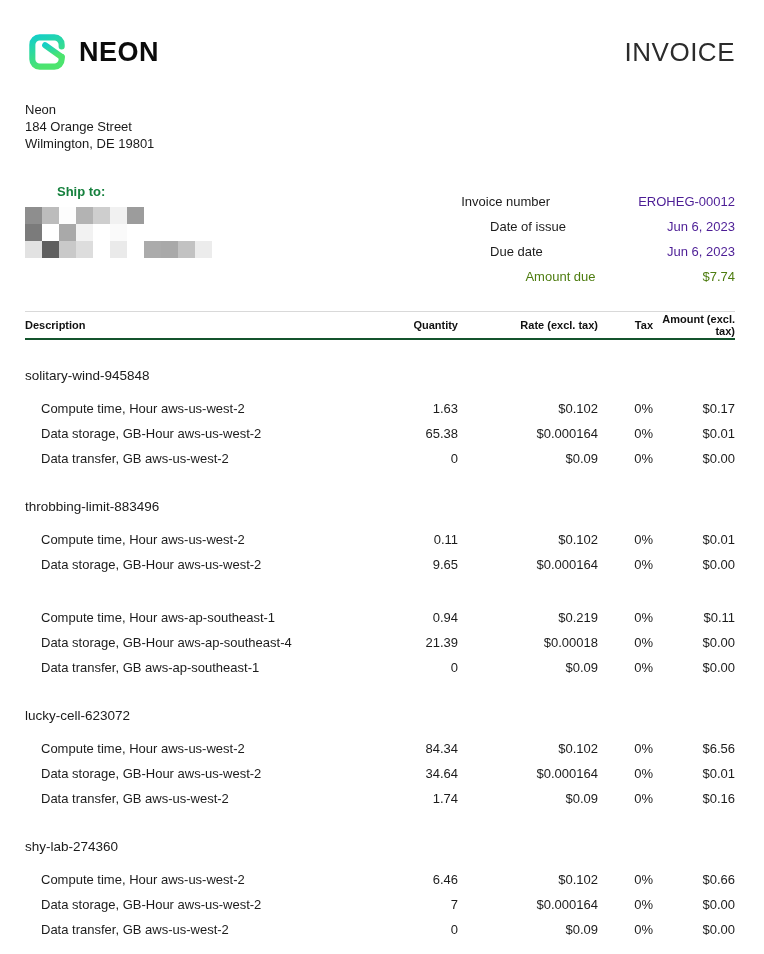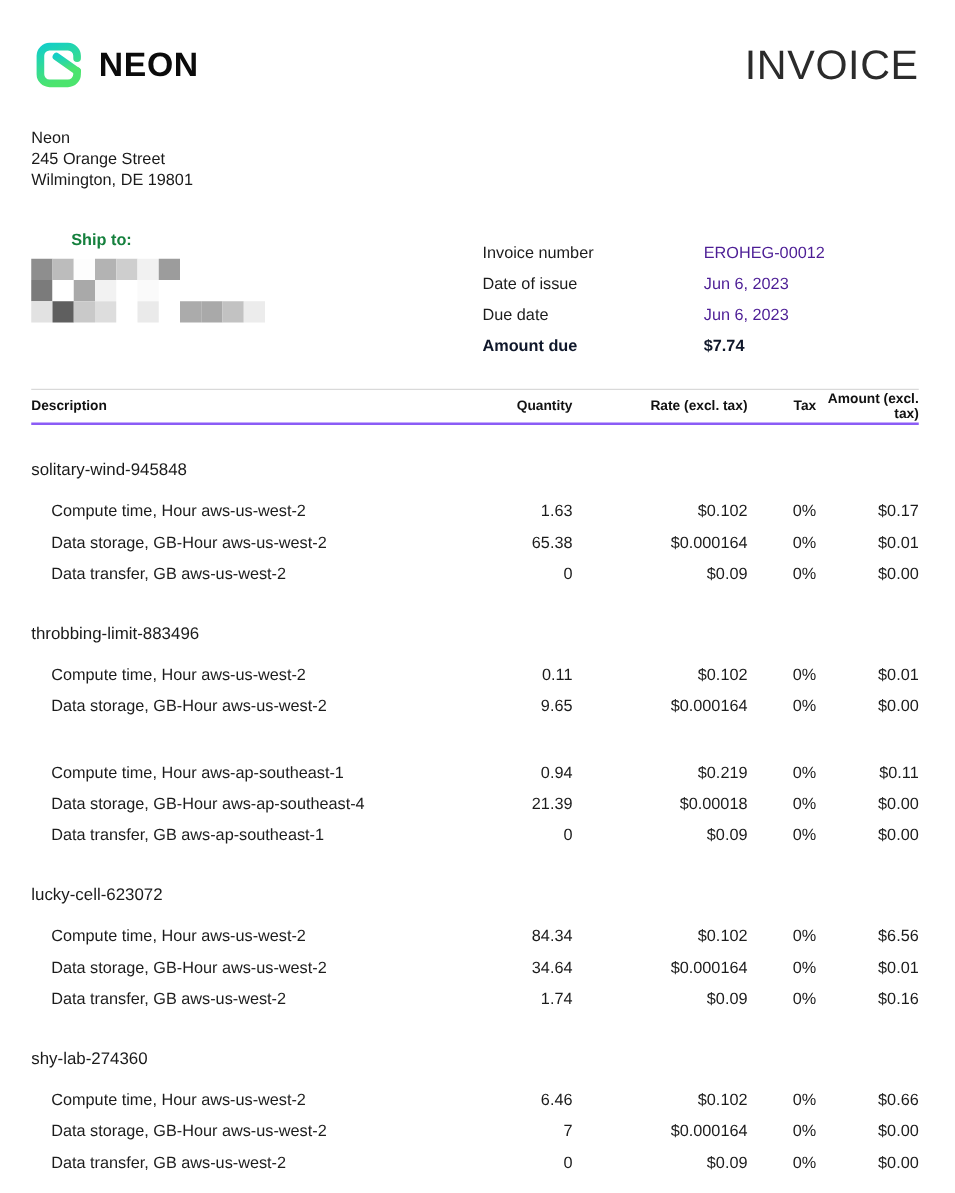--- a/index.html
+++ b/index.html
@@ -9,43 +9,43 @@
     font-family: "Liberation Sans", sans-serif;
     color: #1c1c1c;
     position: relative;
   }
   .page { width: 764px; min-height: 954px; padding: 30px 29px 14px 25px; background: #fff; }
 
   
   .top { display: flex; justify-content: space-between; align-items: center; }
   .brand { display: flex; align-items: center; gap: 10px; }
   .brand-word { font-size: 27px; font-weight: 800; color: #0b0b0b; letter-spacing: 0.5px; }
-  .invoice-title { font-size: 33px; font-weight: 400; color: #2b2b2b; letter-spacing: 0.5px; }
+  .invoice-title { font-size: 26px; font-weight: 400; color: #2b2b2b; letter-spacing: 0.5px; }
 
   
   .company { margin-top: 27px; font-size: 13px; line-height: 17px; color: #1a1a1a; }
 
   
   .shipmeta { display: flex; margin-top: 32px; align-items: flex-start; }
   .ship-label { font-size: 13px; font-weight: 700; color: #15803d; margin-bottom: 8px; margin-left: 32px; }
   .mosaic { display: grid; grid-template-columns: repeat(11, 17px); grid-auto-rows: 17px; }
   .px { width: 17px; height: 17px; }
 
   .meta { margin-left: auto; width: 349px; margin-top: 5px; }
-  .meta-row { display: flex; height: 25px; align-items: center; font-size: 13px; }
+  .meta-row { display: flex; height: 25px; align-items: center; font-size: 13px; justify-content: flex-end; }
   .meta-label { width: 177px; color: #1c1c1c; }
   .meta-value { color: #4c1d95; }
-  .meta-row.bold .meta-label, .meta-row.bold .meta-value { font-weight: 700; color: #0f172a; }
+  .meta-row.bold .meta-label, .meta-row.bold .meta-value { font-weight: 400; color: #4d7c0f; }
 
   
   .table { margin-top: 22px; border-top: 1px solid #d9d9d9; }
   .thead {
     display: grid; grid-template-columns: 323px 110px 140px 55px 82px;
     align-items: center; height: 28px;
-    border-bottom: 2px solid #8b5cf6;
+    border-bottom: 2px solid #14532d;
     font-size: 11px; font-weight: 700; color: #111;
   }
   .c-desc { text-align: left; }
   .c-qty  { text-align: right; }
   .c-rate { text-align: right; }
   .c-tax  { text-align: right; }
   .c-amt  { text-align: right; }
 
   .group { margin-top: 28px; }
   .group-name { font-size: 13.5px; color: #1a1a1a; margin-bottom: 13px; }
@@ -72,21 +72,21 @@
         <path d="M30 22 L30 24 A6 6 0 0 1 24 30 L12 30 A6 6 0 0 1 6 24 L6 12 A6 6 0 0 1 12 6 L24 6 A6 6 0 0 1 30 12 L30 13.5" fill="none" stroke="url(#ng)" stroke-width="5" stroke-linecap="round"></path>
         <path d="M16.5 12.5 L30 22" fill="none" stroke="url(#ng)" stroke-width="5" stroke-linecap="round"></path>
       </svg>
       <span class="brand-word">NEON</span>
     </div>
     <div class="invoice-title">INVOICE</div>
   </header>
 
   <div class="company">
     <div>Neon</div>
-    <div>245 Orange Street</div>
+    <div>184 Orange Street</div>
     <div>Wilmington, DE 19801</div>
   </div>
 
   <section class="shipmeta">
     <div class="ship">
       <div class="ship-label">Ship to:</div>
       <div class="mosaic">
           <div class="px" style="background: rgb(142, 142, 142);"></div>
           <div class="px" style="background: rgb(188, 188, 188);"></div>
           <div class="px" style="background: rgb(253, 253, 253);"></div>

